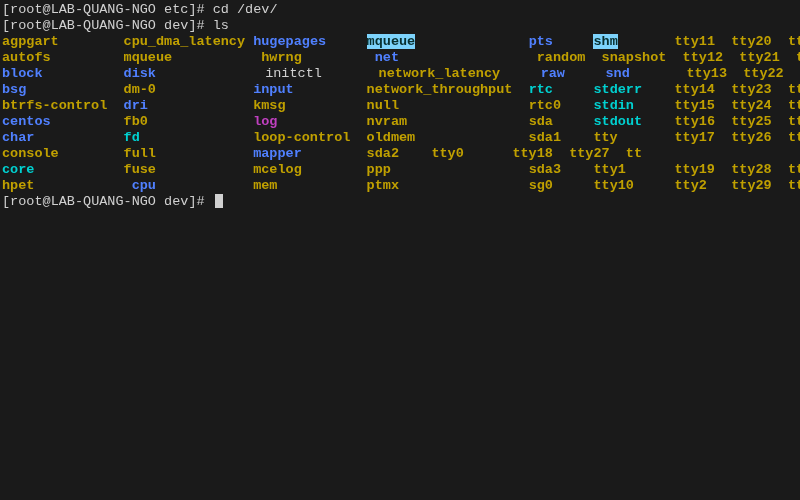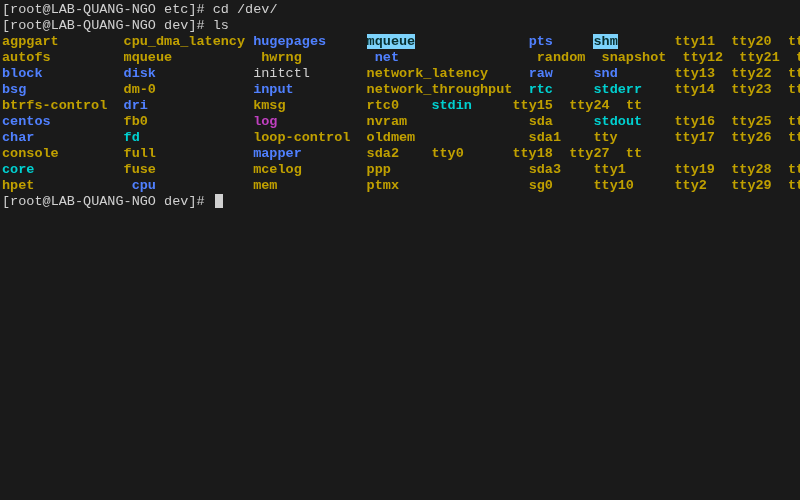--- a/index.html
+++ b/index.html
@@ -11,21 +11,21 @@
       line-height: 16px;
       padding: 2px;
       width: 800px;
       height: 500px;
       overflow: hidden;
       white-space: nowrap;
     }
     .line { display: flex; white-space: pre; text-align: right; }
     .prompt { color: #d0d0d0; }
     .col { display: inline-block; white-space: pre; }
-    .c-white { color: #d0d0d0; }
+    .c-white { color: #d0d0d0; margin-left: 12px; }
     .c-cyan { color: #00d0d0; font-weight: bold; margin-top: 16px; }
     .c-yellow { color: #c0a000; font-weight: bold; }
     .c-blue { color: #5080ff; font-weight: bold; }
     .c-magenta { color: #c040c0; font-weight: bold; }
     .hl-green { background: #7dd3fc; color: #083030; font-weight: bold; }
     .cursor { display:inline-block; width: 8px; height: 14px; background:#d0d0d0; vertical-align: text-bottom; margin-left:2px;}
     #listing .row { display:flex; }
   </style>
 </head>
 <body>
@@ -80,20 +80,21 @@
       <span class="col"><span class="c-cyan">rtc</span>     </span>
       <span class="col"><span class="c-cyan">stderr</span>    </span>
       <span class="col"><span class="c-yellow">tty14</span>  </span>
       <span class="col"><span class="c-yellow">tty23</span>  </span>
       <span class="col"><span class="c-yellow">tt</span></span>
     </div>
     <div class="row">
       <span class="col"><span class="c-yellow">btrfs-control</span>  </span>
       <span class="col"><span class="c-blue">dri</span>             </span>
       <span class="col"><span class="c-yellow">kmsg</span>          </span>
+      <span class="col"><span class="c-yellow">null</span>                </span>
       <span class="col"><span class="c-yellow">rtc0</span>    </span>
       <span class="col"><span class="c-cyan">stdin</span>     </span>
       <span class="col"><span class="c-yellow">tty15</span>  </span>
       <span class="col"><span class="c-yellow">tty24</span>  </span>
       <span class="col"><span class="c-yellow">tt</span></span>
     </div>
     <div class="row">
       <span class="col"><span class="c-blue">centos</span>         </span>
       <span class="col"><span class="c-yellow">fb0</span>             </span>
       <span class="col"><span class="c-magenta">log</span>           </span>

